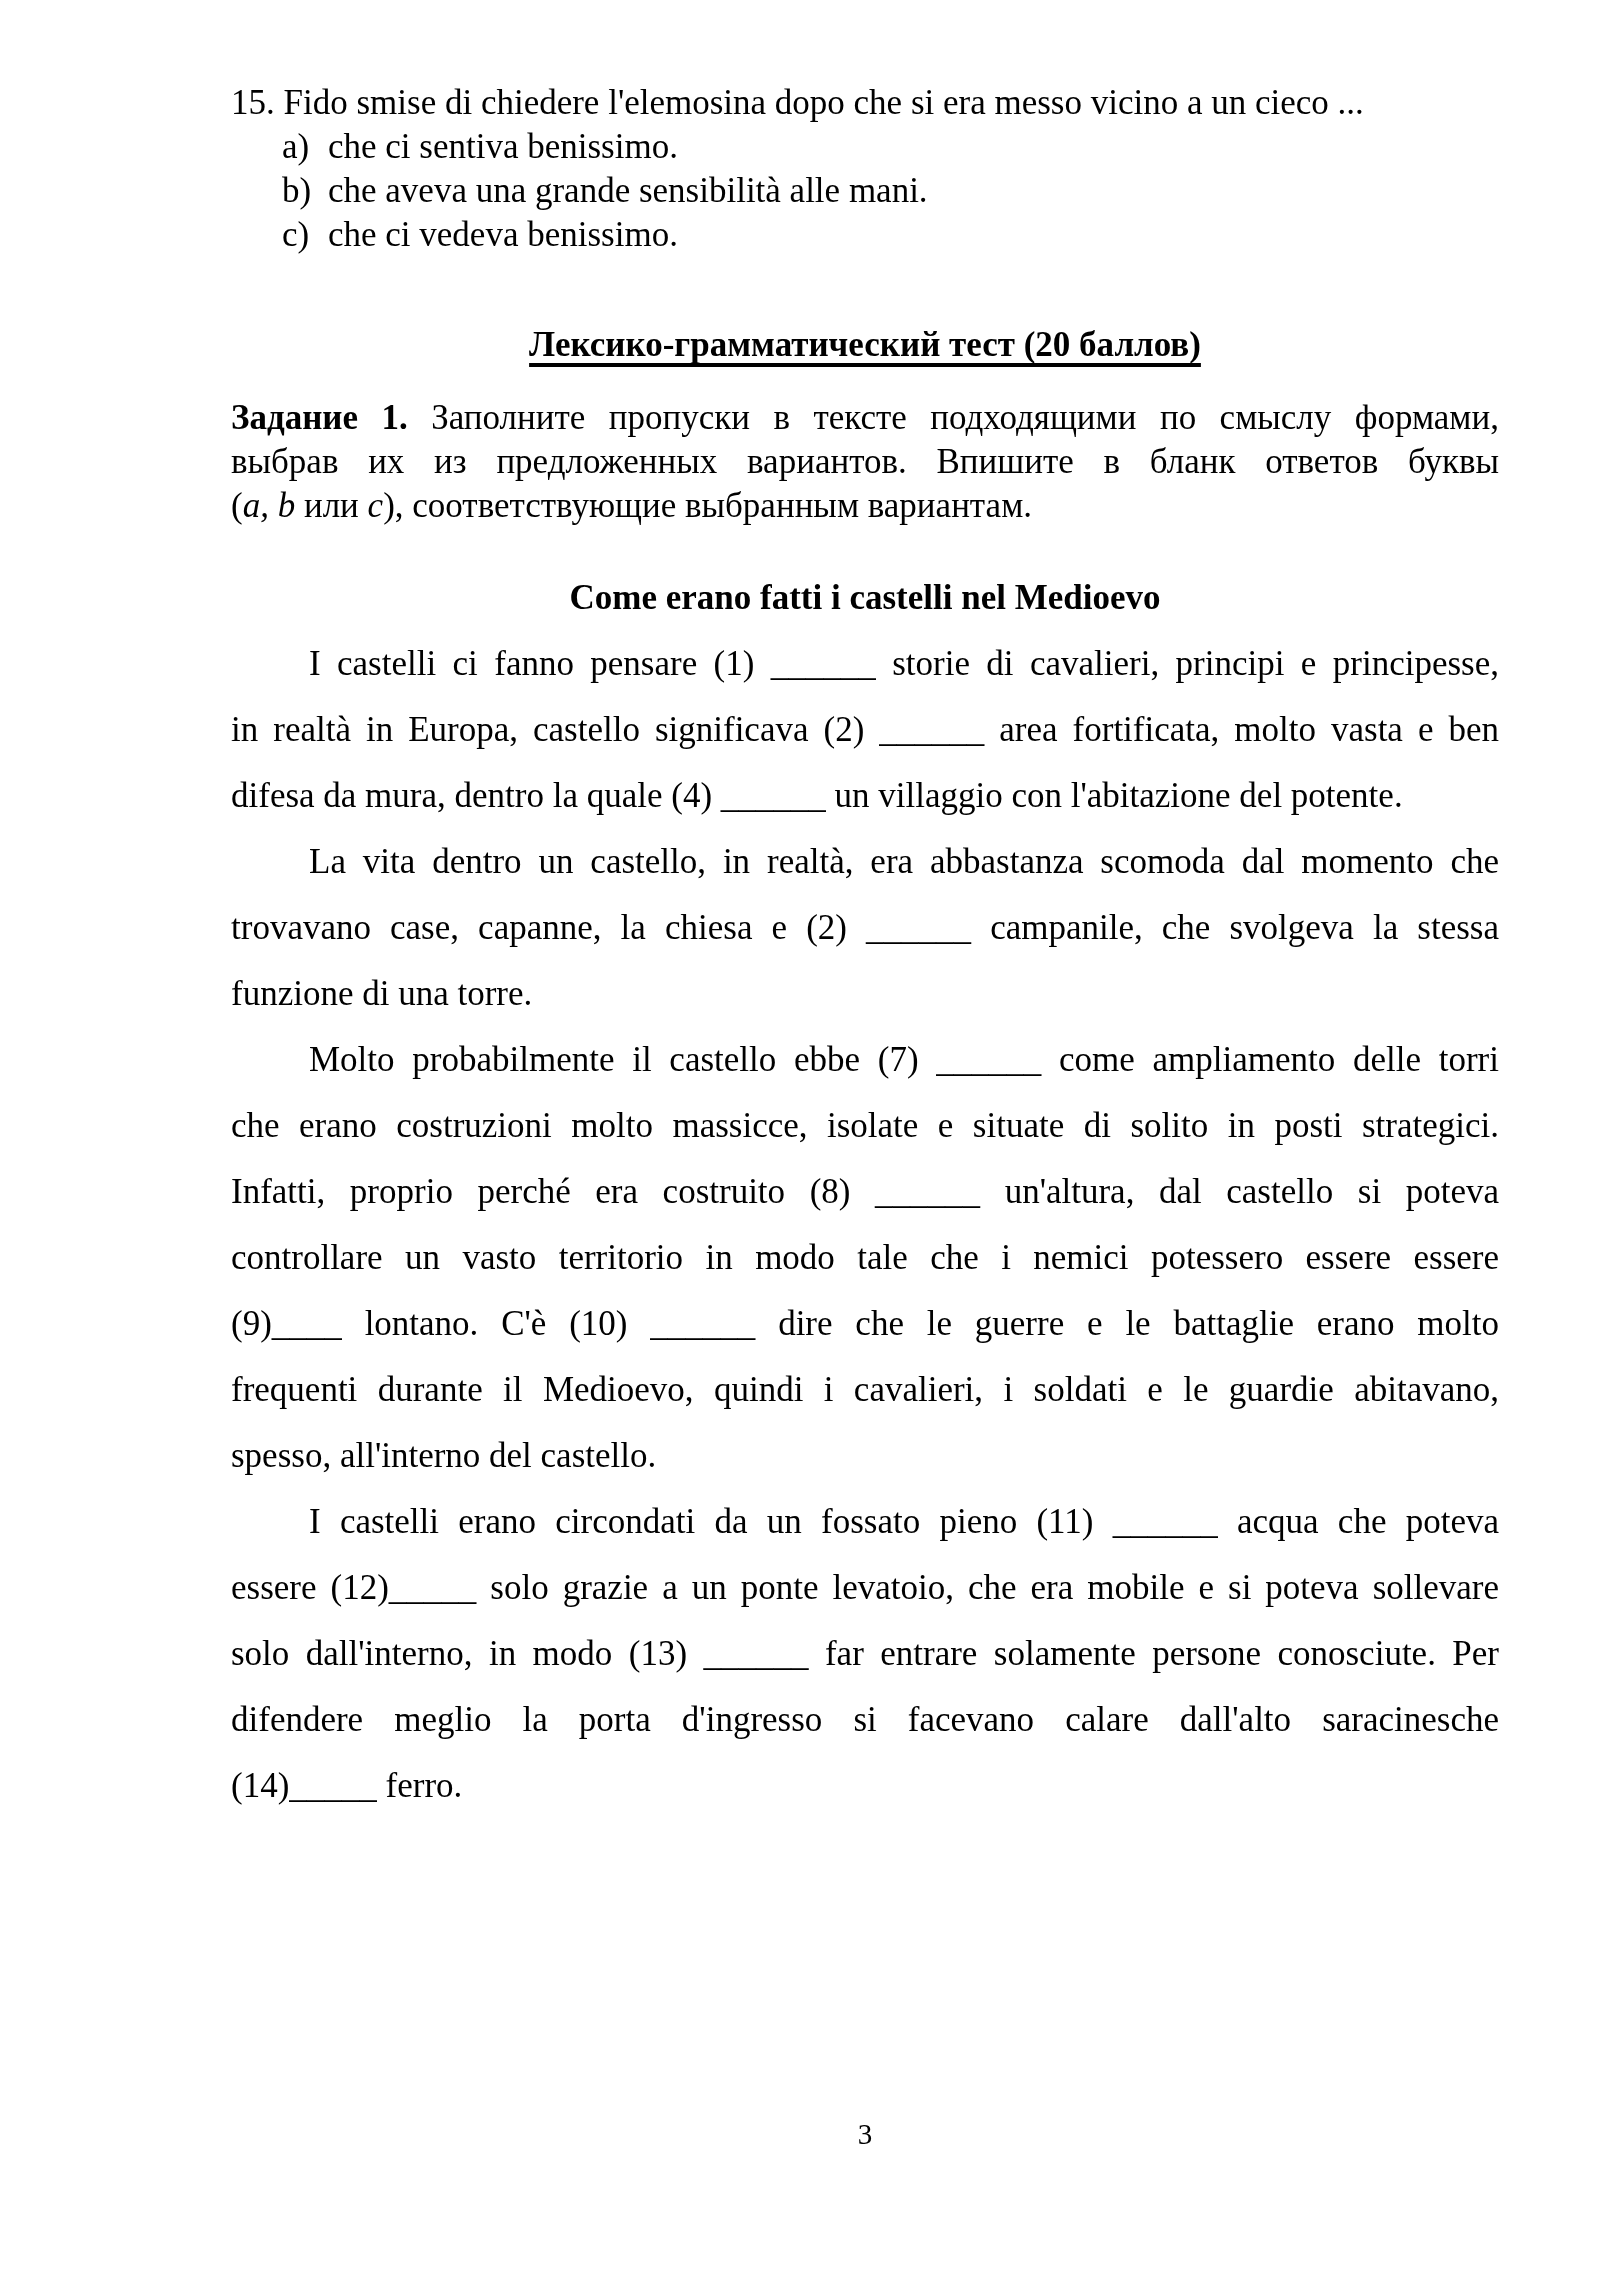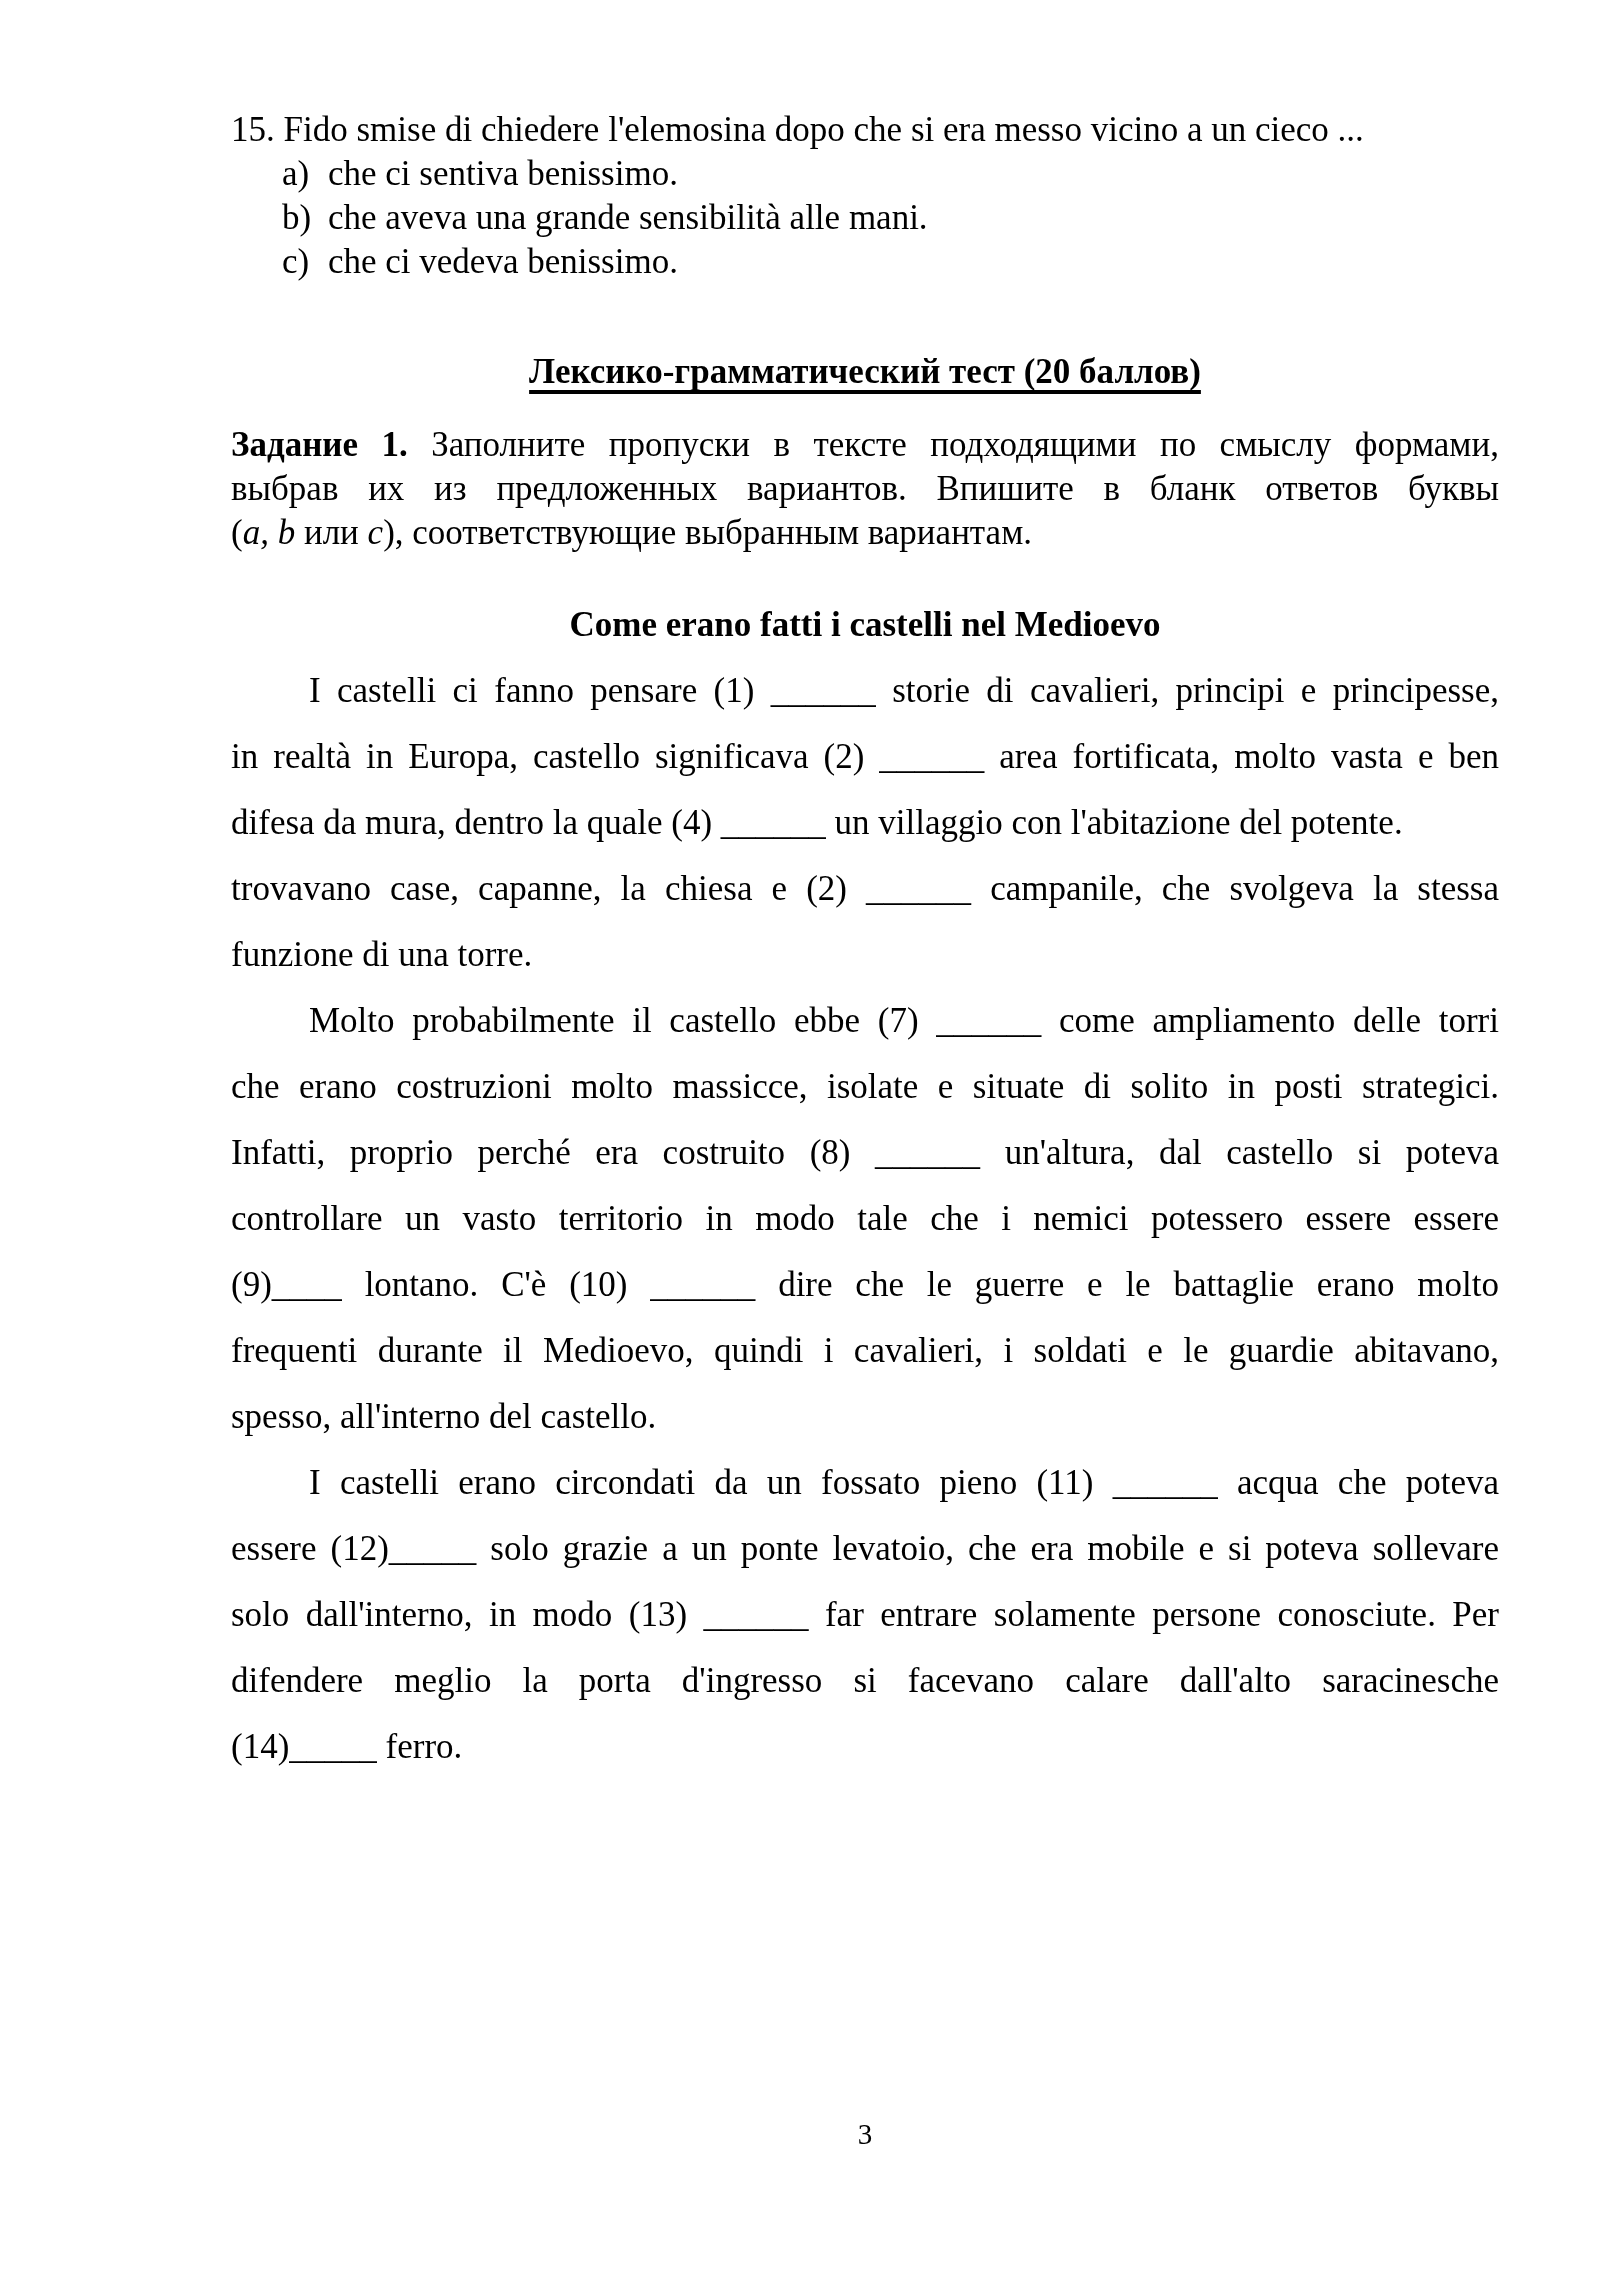--- a/index.html
+++ b/index.html
@@ -7,21 +7,21 @@
     position: relative;
     width: 1621px;
     height: 2293px;
     background: #ffffff;
     color: #000000;
     font-family: "Liberation Serif", serif;
     font-size: 35px;
     overflow: hidden;
   }
   .content {
-    padding: 108px 122px 0 231px;
+    padding: 81px 122px 0 231px;
   }
   
   .sline { line-height: 44px; }
   .opt { line-height: 44px; margin-left: 51px; }
   .opt-label { display: inline-block; min-width: 46px; }
   
   .heading {
     margin-top: 66px;
     line-height: 44px;
     text-align: center;
@@ -94,20 +94,21 @@
         <span>(</span><span class="it">a, b</span><span> или </span><span class="it">c</span><span>), соответствующие выбранным вариантам.</span>
       </div>
     </div>
 
     <div class="rtitle">Come erano fatti i castelli nel Medioevo</div>
 
     <div>
       <div class="cl just ind">I castelli ci fanno pensare (1) ______ storie di cavalieri, principi e principesse,</div>
       <div class="cl just">in realtà in Europa, castello significava (2) ______ area fortificata, molto vasta e ben</div>
       <div class="cl">difesa da mura, dentro la quale (4) ______ un villaggio con l'abitazione del potente.</div>
+      <div class="cl just ind">La vita dentro un castello, in realtà, era abbastanza scomoda dal momento che</div>
       <div class="cl just">trovavano case, capanne, la chiesa e (2) ______ campanile, che svolgeva la stessa</div>
       <div class="cl">funzione di una torre.</div>
       <div class="cl just ind">Molto probabilmente il castello ebbe (7) ______ come ampliamento delle torri</div>
       <div class="cl just">che erano costruzioni molto massicce, isolate e situate di solito in posti strategici.</div>
       <div class="cl just">Infatti, proprio perché era costruito (8) ______ un'altura, dal castello si poteva</div>
       <div class="cl just">controllare un vasto territorio in modo tale che i nemici potessero essere essere</div>
       <div class="cl just">(9)____ lontano. C'è (10) ______ dire che le guerre e le battaglie erano molto</div>
       <div class="cl just">frequenti durante il Medioevo, quindi i cavalieri, i soldati e le guardie abitavano,</div>
       <div class="cl">spesso, all'interno del castello.</div>
       <div class="cl just ind">I castelli erano circondati da un fossato pieno (11) ______ acqua che poteva</div>

